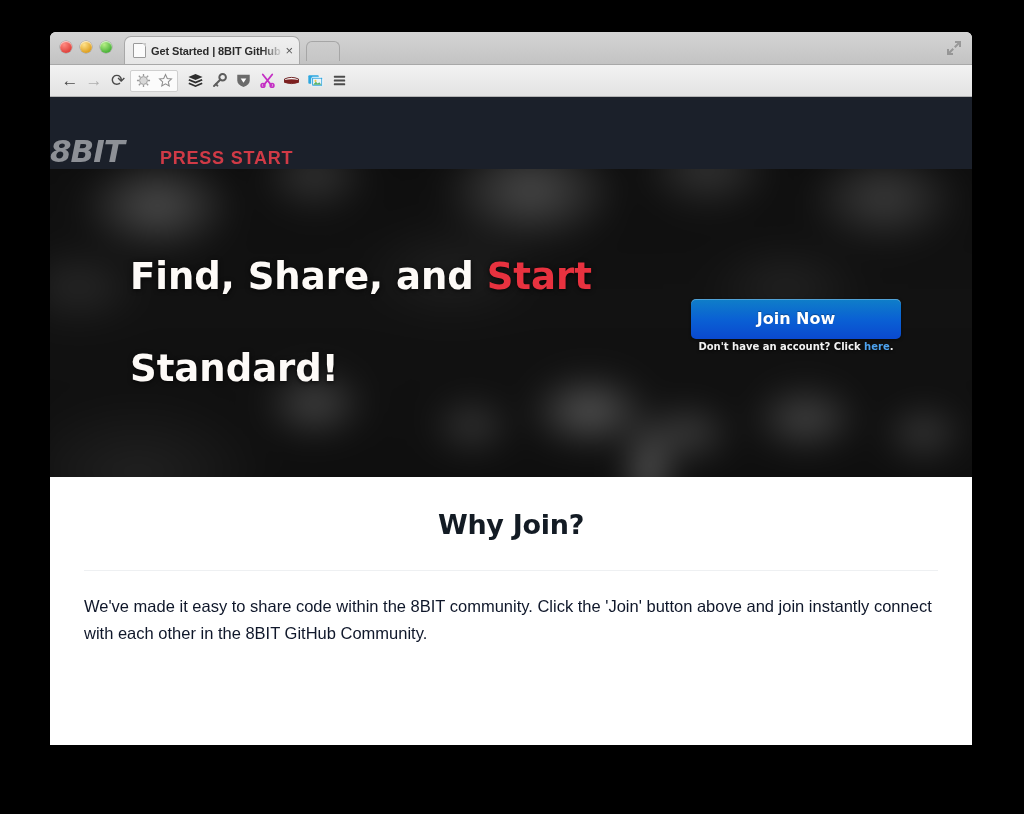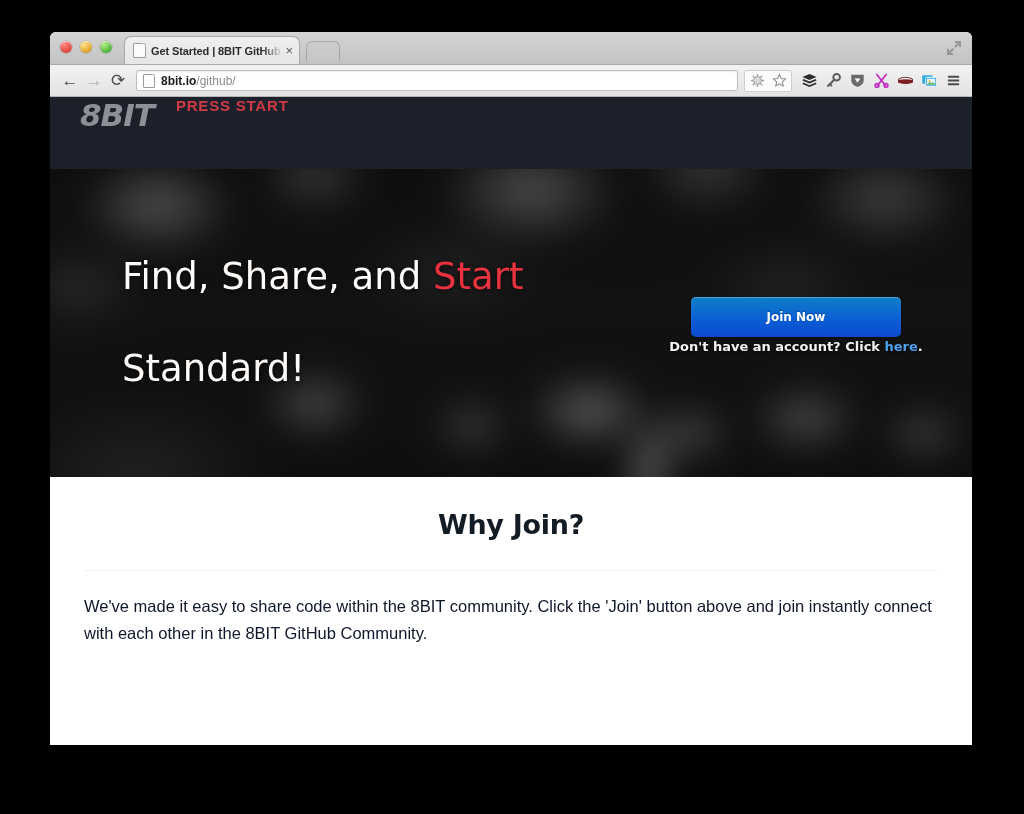--- a/index.html
+++ b/index.html
@@ -215,35 +215,34 @@
     height: 649px;
     background: #ffffff;
     overflow: hidden;
     position: relative;
   }
 
   .site-header {
     height: 72px;
     background: #1b202a;
     display: flex;
-    align-items: flex-start;
-    padding-left: 30px;
+    align-items: flex-end;
     box-sizing: border-box;
   }
   .logo {
     font-family: "DejaVu Sans", sans-serif;
     font-size: 31px;
     font-weight: bold;
     font-style: italic;
     color: #8d9096;
     letter-spacing: -1px;
   }
   .tagline {
-    margin-left: 22px;
-    font-size: 15px;
+    margin-left: 36px;
+    font-size: 18px;
     font-weight: bold;
     color: #d03a46;
     letter-spacing: 0.8px;
   }
 
   
   .hero {
     position: relative;
     height: 308px;
     overflow: hidden;
@@ -278,53 +277,53 @@
     height: 100%;
     display: flex;
     align-items: center;
     padding: 0 42px 0 72px;
     box-sizing: border-box;
   }
   .hero-left { flex: 0 0 auto; width: 540px; }
   .hero-title {
     font-family: "DejaVu Sans", sans-serif;
     font-size: 37px;
-    font-weight: normal;
+    font-weight: bold;
     line-height: 1.24;
     color: #fdfaf7;
-    margin: 0;
+    margin: 8px;
     text-shadow: 0 1px 5px rgba(0,0,0,0.75);
   }
   .hero-title .accent { color: #e8323f; }
 
   .hero-right {
     flex: 1 1 auto;
     display: flex;
     flex-direction: column;
     align-items: center;
     margin-top: 4px;
   }
   .join-btn {
     width: 210px;
     height: 40px;
     border: none;
     border-radius: 5px;
     background: linear-gradient(to bottom, #0f7fc8 0%, #0a60d4 52%, #0a49cf 100%);
     color: #ffffff;
     font-family: "DejaVu Sans", sans-serif;
-    font-size: 12px;
+    font-size: 16px;
     font-weight: bold;
     text-shadow: 0 -1px 1px rgba(0,0,0,0.3);
     box-shadow: inset 0 1px 0 rgba(255,255,255,0.28), 0 1px 3px rgba(0,0,0,0.5);
     cursor: pointer;
   }
   .join-sub {
     margin-top: 2px;
     font-family: "DejaVu Sans", sans-serif;
-    font-size: 13px;
+    font-size: 10px;
     font-weight: bold;
     color: #f2f2f2;
     text-shadow: 0 1px 3px rgba(0,0,0,0.8);
     white-space: nowrap;
   }
   .join-sub a {
     color: #4ea3ef;
     text-decoration: none;
   }
 
@@ -390,24 +389,20 @@
         <path d="M15 1 L15 7 L13 7 L13 4.5 L9.5 8 L8 6.5 L11.5 3 L9 3 L9 1 Z" fill="#6e6e6e"></path>
         <path d="M1 15 L1 9 L3 9 L3 11.5 L6.5 8 L8 9.5 L4.5 13 L7 13 L7 15 Z" fill="#6e6e6e"></path>
       </svg>
     </div>
 
     <div class="toolbar">
       <div class="nav-btn">←</div>
       <div class="nav-btn disabled">→</div>
       <div class="nav-btn">⟳</div>
 
-      <div class="omnibox">
-        <span class="omni-favicon"></span>
-        <span class="omni-url"><span class="host">8bit.io</span><span>/github/</span></span>
-      </div>
 
       <div class="ext-icons">
 
         <div class="ext-group-star">
           <span class="ext-icon">
             <svg width="15" height="15" viewBox="0 0 16 16">
               <circle cx="8" cy="8" r="4.2" fill="#d8d8d8" stroke="#9a9a9a" stroke-width="1"></circle>
               <g stroke="#9a9a9a" stroke-width="1.4">
                 <path d="M8 1 L8 3.2M8 12.8 L8 15M1 8 L3.2 8M12.8 8 L15 8M3 3 L4.6 4.6M11.4 11.4 L13 13M13 3 L11.4 4.6M4.6 11.4 L3 13"></path>
               </g>

